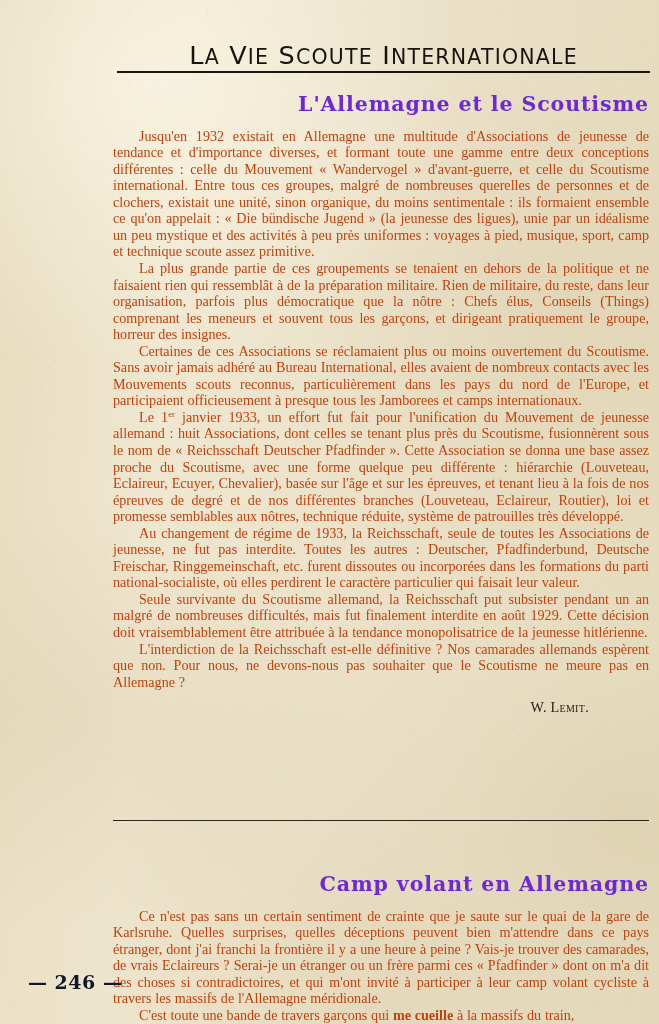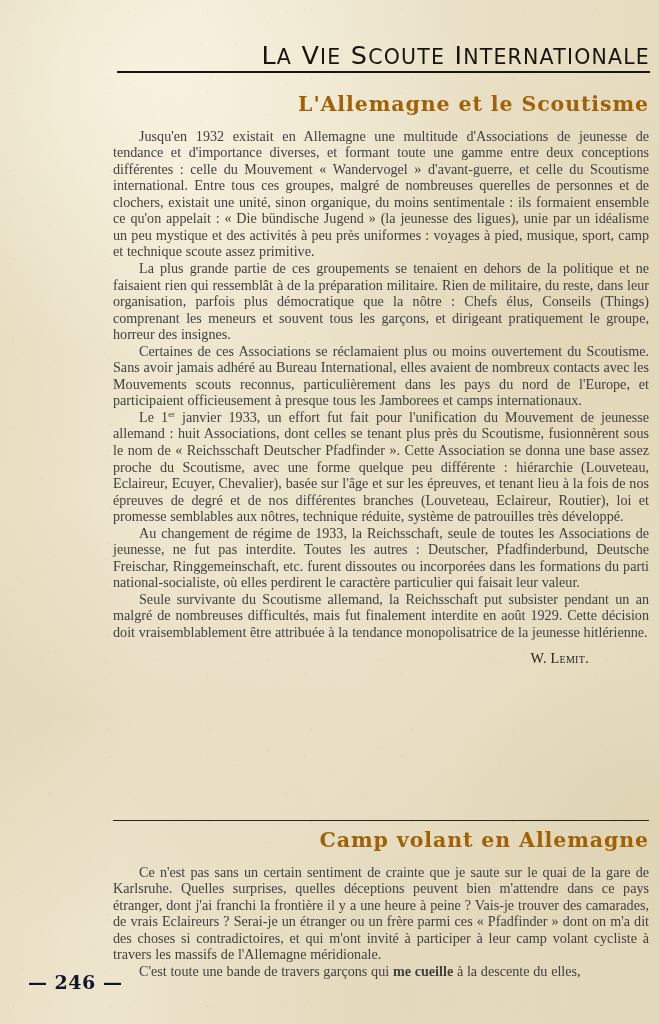--- a/index.html
+++ b/index.html
@@ -58,21 +58,21 @@
     top: 42px;
     width: 533px;
   }
   .running-head-text {
     font-family: "DejaVu Sans", sans-serif;
     font-size: 25.5px;
     font-weight: 400;
     letter-spacing: 1.2px;
     color: #17140e;
     white-space: nowrap;
-    text-align: right;
+    text-align: center;
     line-height: 1.05;
   }
   .running-head-text .small {
     font-size: 20.5px;
   }
   .head-rule {
     margin-top: 2px;
     height: 0;
     border-top: 2.6px solid #191510;
     width: 100%;
@@ -85,33 +85,33 @@
     top: 0;
     width: 536px;
   }
 
   h2.section-title {
     margin: 0;
     font-family: "DejaVu Serif", serif;
     font-weight: 700;
     font-size: 20.5px;
     letter-spacing: 0.9px;
-    color: #a16207;
+    color: #6d28d9;
     text-align: right;
     line-height: 1.2;
     white-space: nowrap;
   }
 
   p.body {
     margin: 0;
     font-size: 14.15px;
     line-height: 16.55px;
     text-align: justify;
     text-indent: 26px;
-    color: #404040;
+    color: #c2410c;
     word-spacing: 0.2px;
     hyphens: none;
   }
   sup.ord {
     font-size: 0.62em;
     vertical-align: 0.52em;
     line-height: 0;
   }
   .sig {
     margin: 0;
@@ -174,33 +174,34 @@
     <div style="height:11px"></div>
 
     <p class="body">Jusqu'en 1932 existait en Allemagne une multitude d'Associations de jeunesse de tendance et d'importance diverses, et formant toute une gamme entre deux conceptions différentes : celle du Mouvement « Wandervogel » d'avant-guerre, et celle du Scoutisme international. Entre tous ces groupes, malgré de nombreuses querelles de personnes et de clochers, existait une unité, sinon organique, du moins sentimentale : ils formaient ensemble ce qu'on appelait : « Die bündische Jugend » (la jeunesse des ligues), unie par un idéalisme un peu mystique et des activités à peu près uniformes : voyages à pied, musique, sport, camp et technique scoute assez primitive.</p>
     <p class="body">La plus grande partie de ces groupements se tenaient en dehors de la politique et ne faisaient rien qui ressemblât à de la préparation militaire. Rien de militaire, du reste, dans leur organisation, parfois plus démocratique que la nôtre : Chefs élus, Conseils (Things) comprenant les meneurs et souvent tous les garçons, et dirigeant pratiquement le groupe, horreur des insignes.</p>
     <p class="body">Certaines de ces Associations se réclamaient plus ou moins ouvertement du Scoutisme. Sans avoir jamais adhéré au Bureau International, elles avaient de nombreux contacts avec les Mouvements scouts reconnus, particulièrement dans les pays du nord de l'Europe, et participaient officieusement à presque tous les Jamborees et camps internationaux.</p>
 
     <p class="body"><span>Le 1</span><sup class="ord">er</sup><span> janvier 1933, un effort fut fait pour l'unification du Mouvement de jeunesse allemand : huit Associations, dont celles se tenant plus près du Scoutisme, fusionnèrent sous le nom de « Reichsschaft Deutscher Pfadfinder ». Cette Association se donna une base assez proche du Scoutisme, avec une forme quelque peu différente : hiérarchie (Louveteau, Eclaireur, Ecuyer, Chevalier), basée sur l'âge et sur les épreuves, et tenant lieu à la fois de nos épreuves de degré et de nos différentes branches (Louveteau, Eclaireur, Routier), loi et promesse semblables aux nôtres, technique réduite, système de patrouilles très développé.</span></p>
 
     <p class="body">Au changement de régime de 1933, la Reichsschaft, seule de toutes les Associations de jeunesse, ne fut pas interdite. Toutes les autres : Deutscher, Pfadfinderbund, Deutsche Freischar, Ringgemeinschaft, etc. furent dissoutes ou incorporées dans les formations du parti national-socialiste, où elles perdirent le caractère particulier qui faisait leur valeur.</p>
     <p class="body">Seule survivante du Scoutisme allemand, la Reichsschaft put subsister pendant un an malgré de nombreuses difficultés, mais fut finalement interdite en août 1929. Cette décision doit vraisemblablement être attribuée à la tendance monopolisatrice de la jeunesse hitlérienne.</p>
+    <p class="body">L'interdiction de la Reichsschaft est-elle définitive ? Nos camarades allemands espèrent que non. Pour nous, ne devons-nous pas souhaiter que le Scoutisme ne meure pas en Allemagne ?</p>
 
     <p class="sig"><span class="sc">W. Lemit.</span></p>
   </div>
 
   <div class="col" style="top:820px;">
     <div class="section-rule"></div>
   </div>
 
-  <div class="col" style="top:828px;">
+  <div class="col" style="top:872px;">
     <h2 class="section-title">Camp volant en Allemagne</h2>
 
     <div style="height:11px"></div>
 
     <p class="body">Ce n'est pas sans un certain sentiment de crainte que je saute sur le quai de la gare de Karlsruhe. Quelles surprises, quelles déceptions peuvent bien m'attendre dans ce pays étranger, dont j'ai franchi la frontière il y a une heure à peine ? Vais-je trouver des camarades, de vrais Eclaireurs ? Serai-je un étranger ou un frère parmi ces « Pfadfinder » dont on m'a dit des choses si contradictoires, et qui m'ont invité à participer à leur camp volant cycliste à travers les massifs de l'Allemagne méridionale.</p>
 
-    <p class="body"><span>C'est toute une bande de travers garçons qui </span><span class="b">me cueille</span><span> à la descente du elles,</span></p>
+    <p class="body"><span>C'est toute une bande de travers garçons qui </span><span class="b">me cueille</span><span> à la massifs du train,</span></p>
   </div>
 
   <div class="folio">— 246 —</div>
 
 </div>
 
 </body></html>

